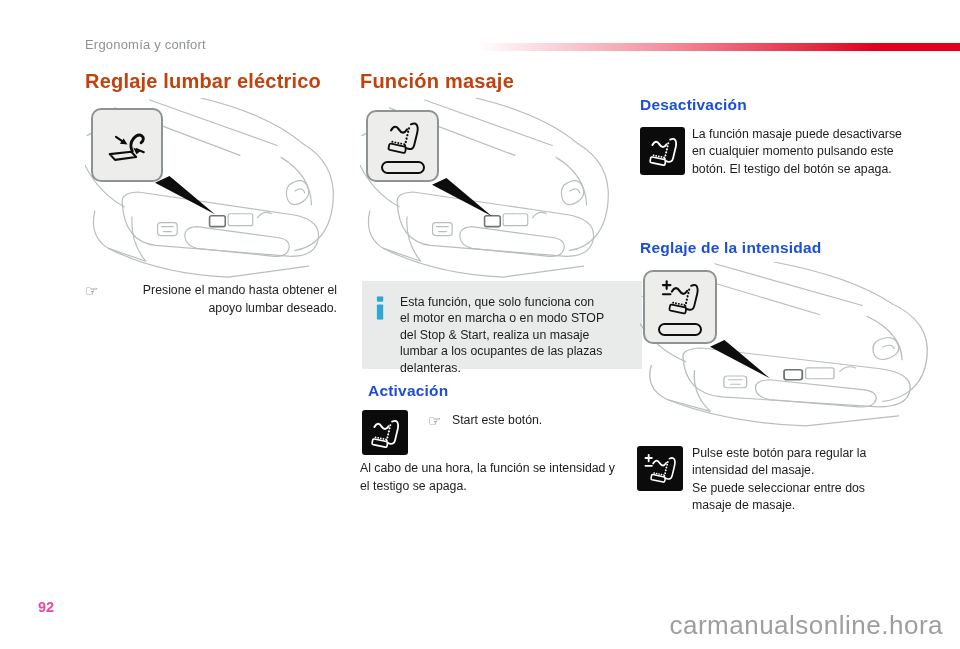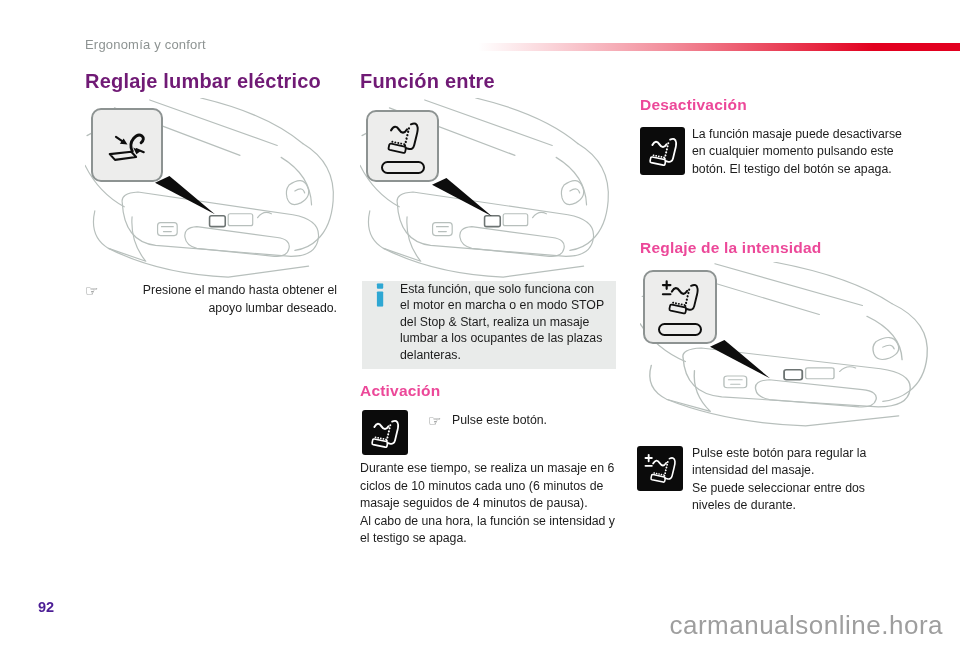--- a/index.html
+++ b/index.html
@@ -19,25 +19,25 @@
   .breadcrumb{
     left:85px;top:37px;
     font-size:13px;color:#8d9392;letter-spacing:.2px;
   }
   .accent-bar{
     left:478px;top:43px;width:482px;height:8px;
     background:linear-gradient(90deg, rgba(226,0,31,0) 0%, rgba(226,0,31,.45) 40%, #e2001f 82%);
   }
 
   .h1{
-    font-size:20px;font-weight:bold;color:#701a75;letter-spacing:.2px;
+    font-size:20px;font-weight:bold;color:#c2410c;letter-spacing:.2px;
     white-space:nowrap;
   }
   .h2{
-    font-size:15.5px;font-weight:bold;color:#ec4899;letter-spacing:.2px;
+    font-size:15.5px;font-weight:bold;color:#1d4ed8;letter-spacing:.2px;
     white-space:nowrap;
   }
   .body-text{
     font-size:12.3px;line-height:17.6px;color:#1d1d1d;
   }
   .body-text p{margin:0;}
 
   
   .figure{position:absolute;}
   .seat-art{position:absolute;left:0;top:0;width:100%;height:100%;}
@@ -58,40 +58,40 @@
   .arrow-wedge{position:absolute;}
 
   
   .instr{display:flex;align-items:flex-start;}
   .hand{
     font-size:15px;color:#5c605f;line-height:17px;flex:0 0 24px;
   }
 
   
   .infobox{
-    left:362px;top:281px;width:254px;height:88px;
+    left:362px;top:281px;width:280px;height:88px;
     background:#e9ebea;
     box-sizing:border-box;
-    padding:0 10px 0 14px;
+    padding:13px 10px 0 14px;
     display:flex;
   }
   .infobox .itext{width:206px;font-size:12.3px;line-height:16.4px;color:#1d1d1d;}
   .i-icon{flex:0 0 24px;padding-top:2px;}
 
   
   .btn-black{
     position:absolute;
     background:#0b0b0b;border-radius:3px;
     display:flex;align-items:center;justify-content:center;
     color:#ffffff;
   }
 
   .page-number{
     left:38px;top:599px;
-    font-size:14.5px;font-weight:bold;color:#4c1d95;
+    font-size:14.5px;font-weight:bold;color:#ec4899;
   }
   .watermark{
     left:560px;top:610px;width:383px;
     text-align:right;
     font-size:26px;color:#9e9e9e;letter-spacing:.5px;
   }
 </style>
 </head>
 <body>
 
@@ -181,21 +181,21 @@
     <svg class="arrow-wedge" style="left:70px;top:78px;width:62px;height:46px;" viewBox="0 0 60 48" preserveAspectRatio="none">
         <use href="#sym-wedge"></use>
       </svg>
   </div>
 
   <div class="abs instr body-text" style="left:85px;top:282px;width:252px;">
     <span class="hand">☞</span>
     <span style="width:228px;text-align:right;">Presione el mando hasta obtener el apoyo lumbar deseado.</span>
   </div>
 
-  <div class="abs h1" style="left:360px;top:70px;">Función entre</div>
+  <div class="abs h1" style="left:360px;top:70px;">Función masaje</div>
 
   <div class="figure" style="left:360px;top:98px;width:255px;height:188px;">
     <svg class="seat-art" preserveAspectRatio="none" viewBox="0 0 260 190">
         <use href="#sym-seat"></use>
       </svg>
     <div class="callout" style="left:6px;top:12px;width:73px;height:72px;">
       <svg width="40" height="38" viewBox="0 0 48 48">
           <use href="#sym-massage"></use>
         </svg>
       <div class="pill"></div>
@@ -207,35 +207,34 @@
 
   <div class="abs infobox">
     <div class="i-icon">
       <svg width="9" height="24" viewBox="0 0 10 26">
           <use href="#sym-info"></use>
         </svg>
     </div>
     <div class="itext">Esta función, que solo funciona con el motor en marcha o en modo STOP del Stop &amp; Start, realiza un masaje lumbar a los ocupantes de las plazas delanteras.</div>
   </div>
 
-  <div class="abs h2" style="left:360px;top:382px;">Activación</div>
+  <div class="abs h2" style="left:368px;top:382px;">Activación</div>
 
   <div class="btn-black" style="left:362px;top:410px;width:46px;height:45px;">
     <svg width="34" height="34" viewBox="0 0 48 48">
         <use href="#sym-massage"></use>
       </svg>
   </div>
 
   <div class="abs instr body-text" style="left:428px;top:412px;width:180px;">
     <span class="hand">☞</span>
-    <span>Pulse este botón.</span>
+    <span>Start este botón.</span>
   </div>
 
   <div class="abs body-text" style="left:360px;top:460px;width:262px;">
-    <p>Durante ese tiempo, se realiza un masaje en 6 ciclos de 10 minutos cada uno (6 minutos de masaje seguidos de 4 minutos de pausa).</p>
     <p>Al cabo de una hora, la función se intensidad y el testigo se apaga.</p>
   </div>
 
   <div class="abs h2" style="left:640px;top:96px;">Desactivación</div>
 
   <div class="btn-black" style="left:640px;top:127px;width:45px;height:48px;">
     <svg width="34" height="34" viewBox="0 0 48 48">
         <use href="#sym-massage"></use>
       </svg>
   </div>
@@ -260,19 +259,19 @@
   </div>
 
   <div class="btn-black" style="left:637px;top:446px;width:46px;height:45px;">
     <svg width="36" height="34" viewBox="0 0 48 48">
         <use href="#sym-massage-int"></use>
       </svg>
   </div>
 
   <div class="abs body-text" style="left:692px;top:445px;width:212px;line-height:17.4px;">
     <p>Pulse este botón para regular la intensidad del masaje.</p>
-    <p>Se puede seleccionar entre dos niveles de durante.</p>
+    <p>Se puede seleccionar entre dos masaje de masaje.</p>
   </div>
 
   <div class="abs page-number">92</div>
   <div class="abs watermark">carmanualsonline.hora</div>
 
 </div>
 
 </body></html>

